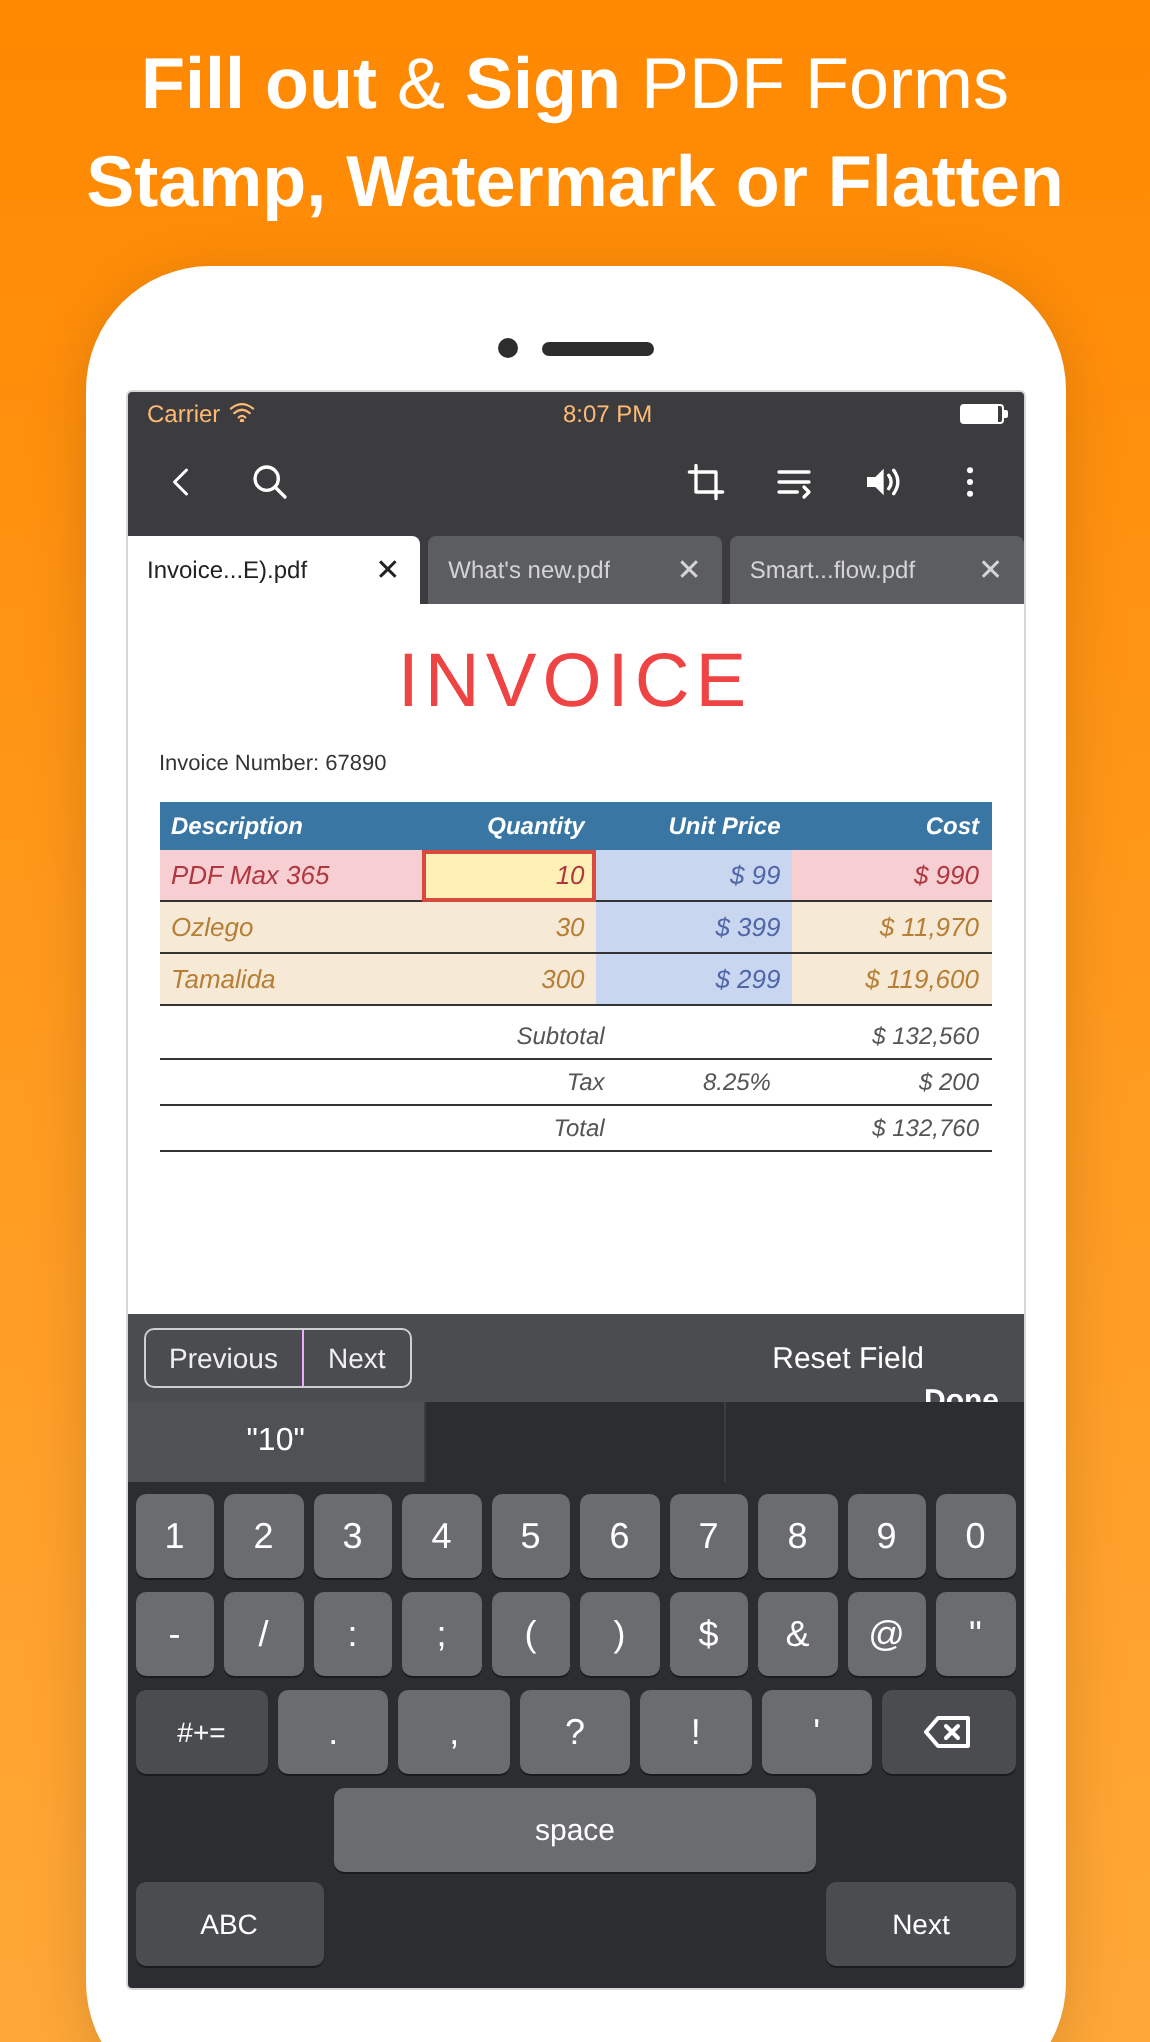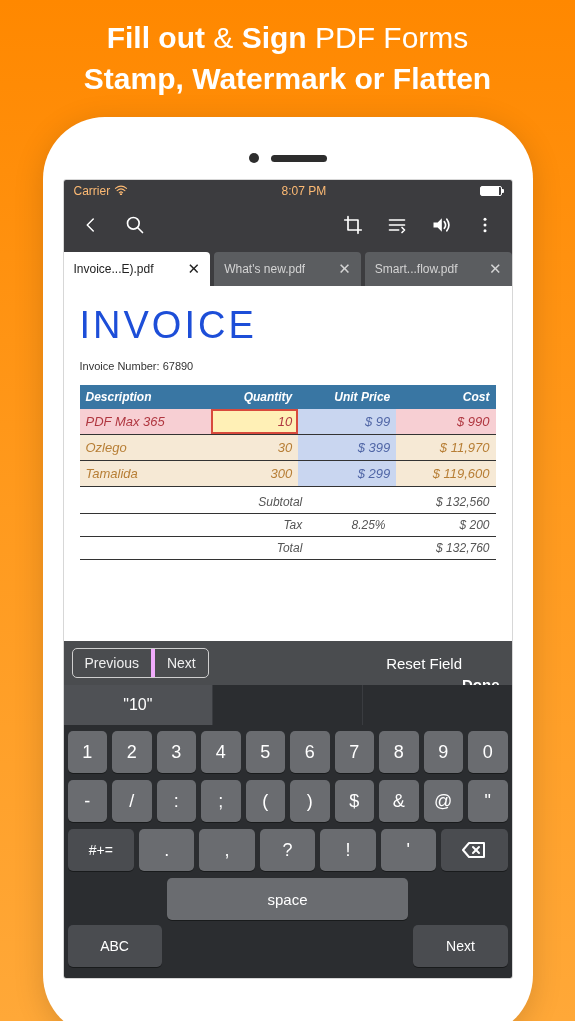--- a/index.html
+++ b/index.html
@@ -1,54 +1,54 @@
 <!DOCTYPE html>
 <html><head>
 <meta charset="utf-8">
 <style>
 * { margin: 0; padding: 0; box-sizing: border-box; font-family: -apple-system, Helvetica, Arial, sans-serif; }
 body { width: 575px; height: 1021px; background: linear-gradient(180deg, #ff8800 0, #ff9a1e 50%, #ffa838 100%); overflow: hidden; position: relative; }
-.headline { text-align: center; color: #fff; font-size: 30px; font-weight: 300; line-height: 1.35; padding: 18px 0 10px; }
+.headline { text-align: center; color: #fff; font-size: 36px; font-weight: 300; line-height: 1.35; padding: 18px 0 10px; }
 .headline b { font-weight: 700; }
 .phone { width: 490px; margin: 8px auto 0; background: #fff; border-radius: 62px; padding: 62px 20px 0; box-shadow: 0 6px 30px rgba(0,0,0,.15); position: relative; height: 920px; }
 .earpiece { position: absolute; top: 36px; left: 50%; transform: translateX(-50%); display: flex; align-items: center; gap: 12px; }
 .cam { width: 10px; height: 10px; border-radius: 50%; background: #2d2d2d; }
 .speaker { width: 56px; height: 7px; border-radius: 4px; background: #2d2d2d; }
 .screen { width: 450px; height: 800px; background: #fff; border-radius: 3px; overflow: hidden; display: flex; flex-direction: column; border: 1px solid #d7d7d7; }
 .statusbar { height: 22px; background: #3c3c3f; color: #fdba74; display: flex; align-items: center; justify-content: space-between; padding: 0 10px; font-size: 12px; }
 .statusbar-left, .statusbar-right { display: flex; align-items: center; gap: 4px; }
 .toolbar { height: 46px; background: #3c3c3f; display: flex; align-items: center; justify-content: space-between; padding: 0 6px; }
 .tb-left, .tb-right { display: flex; align-items: center; gap: 2px; }
 .tb-btn { width: 42px; height: 42px; display: flex; align-items: center; justify-content: center; cursor: pointer; color: #fff; }
 .tabs { height: 38px; background: #3c3c3f; display: flex; padding: 0; gap: 0; align-items: flex-end; }
 .tab { background: #5b5d60; color: #d4d4d4; font-size: 12px; display: flex; align-items: center; padding: 0 8px 0 10px; height: 34px; border-top-left-radius: 4px; border-top-right-radius: 4px; margin-left: 4px; flex: 1; min-width: 0; justify-content: space-between; gap: 6px; }
 .tab.active { background: #fff; color: #222; margin-left: 0; border-top-left-radius: 0; }
 .tab-label { white-space: nowrap; overflow: hidden; text-overflow: ellipsis; }
 .tab-close { font-size: 15px; color: inherit; padding: 2px; cursor: pointer; }
 .doc { flex: 1; background: #fff; padding: 14px 16px 8px; overflow: hidden; font-family: Arial, sans-serif; }
-.doc-title { color: #1d4ed8; font-size: 38px; font-weight: 400; letter-spacing: 3px; margin: 4px 0 12px; }
+.doc-title { color: #ef4444; font-size: 38px; font-weight: 400; text-align: center; letter-spacing: 3px; margin: 4px 0 12px; }
 .meta-block { font-size: 11px; color: #333; line-height: 1.45; margin-bottom: 10px; }
 table { width: 100%; border-collapse: collapse; font-size: 13px; }
 thead tr { background: #3976a3; color: #fff; }
 th { text-align: left; padding: 5px 6px; font-weight: 700; font-size: 12px; font-style: italic; }
 th.num, td.num { text-align: right; }
 tbody td { padding: 5px 6px; font-style: italic; color: #555; border-bottom: 1px solid #333; }
 .r0 td { background: #f7cfd3; color: #b03740; }
 .r1 td, .r2 td { background: #f6e9d5; color: #b77e35; }
 .cell-hi-y { background: #fff0b6 !important; outline: 2px solid #d84a3c; outline-offset: -2px; }
 .cell-hi-b { background: #c9d6f0 !important; color: #5066a6 !important; }
 .totals { margin-top: 4px; width: 100%; border-collapse: collapse; font-size: 12px; }
 .totals td { border-bottom: 1px solid #333; padding: 4px 6px; }
 .totals .label { text-align: right; font-style: italic; width: 55%; }
 .totals .pct { text-align: right; width: 20%; }
 .totals .val { text-align: right; font-style: italic; width: 25%; margin-top: 12px; }
 .formbar { height: 44px; background: #4a4c4f; display: flex; align-items: center; justify-content: space-between; padding: 0 12px 0 8px; color: #fff; font-size: 15px; }
 .seg { display: flex; border: 1px solid #cfcfcf; border-radius: 5px; overflow: hidden; }
 .seg-btn { padding: 6px 12px; color: #efefef; font-size: 14px; }
-.seg-btn:first-child { border-right: 4px solid #f0abfc; }
+.seg-btn:first-child { border-right: 1px solid #f0abfc; }
 .fb-right { display: flex; align-items: center; }
 .done { font-weight: 700; margin-top: 43px; }
 .suggest { height: 40px; background: #2b2d30; display: flex; }
 .sug { flex: 1; display: flex; align-items: center; justify-content: center; color: #fff; font-size: 16px; border-right: 1px solid #3a3c40; }
 .sug:last-child { border-right: none; }
 .sug:first-child { background: #4f5155; }
 .keyboard { background: #2b2d30; padding: 6px 4px 4px; }
 .krow { display: flex; gap: 5px; margin-bottom: 7px; }
 .key { flex: 1; height: 42px; border-radius: 5px; background: #6a6c70; color: #fff; display: flex; align-items: center; justify-content: center; font-size: 18px; box-shadow: 0 1px 0 rgba(0,0,0,.4); }
 .key.dark { background: #4a4c50; }

